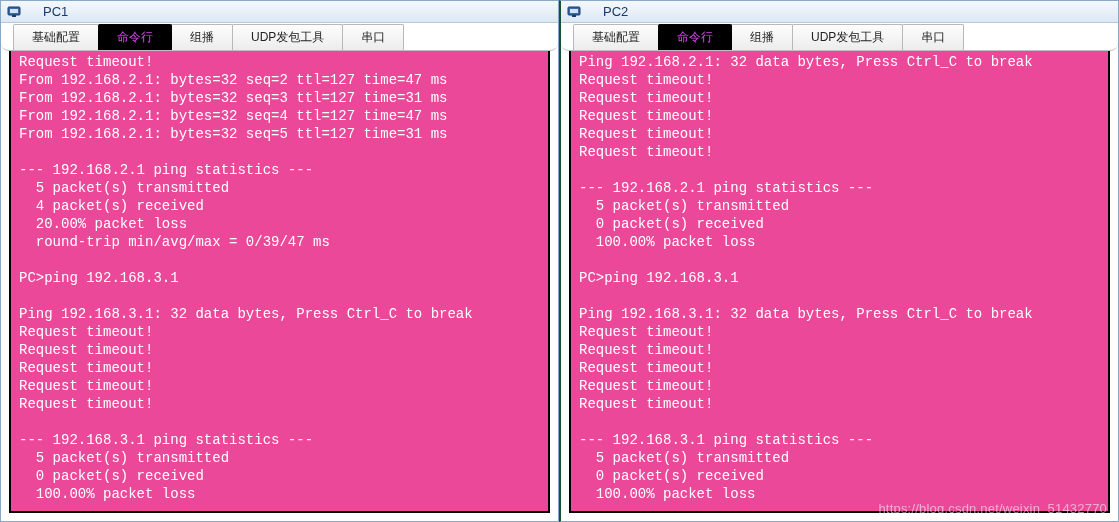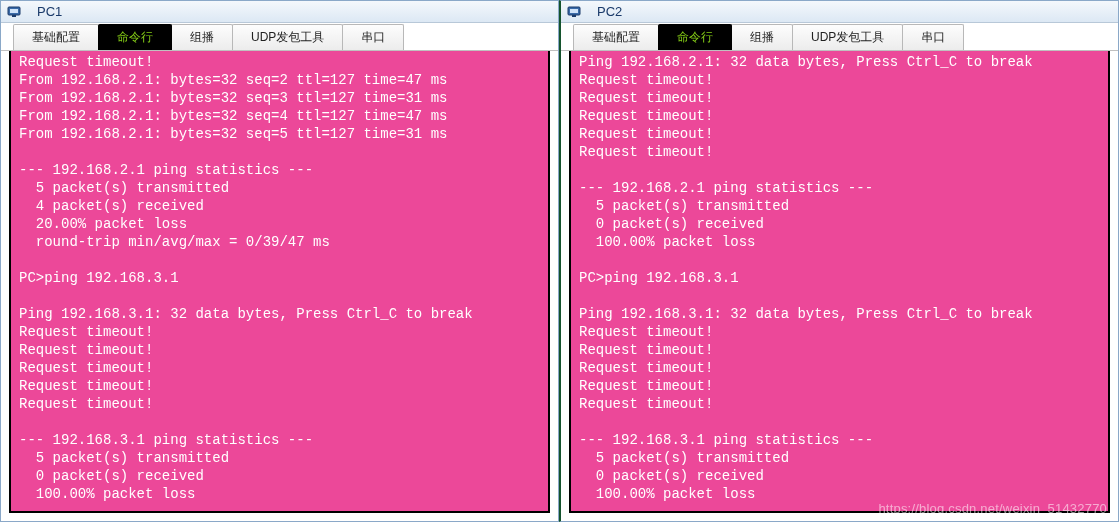--- a/index.html
+++ b/index.html
@@ -21,54 +21,55 @@
     background: #fff;
     min-width: 0;
   }
   .window + .window { border-left: 2px solid #14532d; }
   .titlebar {
     height: 22px;
     background: linear-gradient(#f4f8fc, #dce8f4);
     display: flex;
     align-items: center;
     padding: 0 6px;
-    gap: 16px;
+    gap: 22px;
     border-bottom: 1px solid #b8c8d8;
   }
   .titlebar .icon svg { display: block; }
   .titlebar .title {
     color: #1a3a6a;
     font-size: 13px;
     font-weight: 500;
   }
   .tabbar {
     height: 28px;
     background: #fff;
     display: flex;
     align-items: flex-end;
     padding: 4px 12px 0 12px;
     gap: 0;
     border-bottom: 1px solid #c0c0c0;
+    border-radius: 8px;
   }
   .tab {
     padding: 4px 18px;
     font-size: 12px;
     color: #222;
     border: 1px solid #b8b8b8;
     border-bottom: none;
     background: linear-gradient(#fdfdfd, #ececec);
     margin-right: -1px;
     border-top-left-radius: 2px;
     border-top-right-radius: 2px;
     cursor: pointer;
     white-space: nowrap;
   }
   .tab.active {
     background: #000;
-    color: #84cc16;
+    color: #d946ef;
     border-color: #000;
     position: relative;
     z-index: 2;
   }
   .terminal {
     flex: 1;
     background: #ec4899;
     color: #fff;
     font-family: "Courier New", monospace;
     font-size: 14px;

